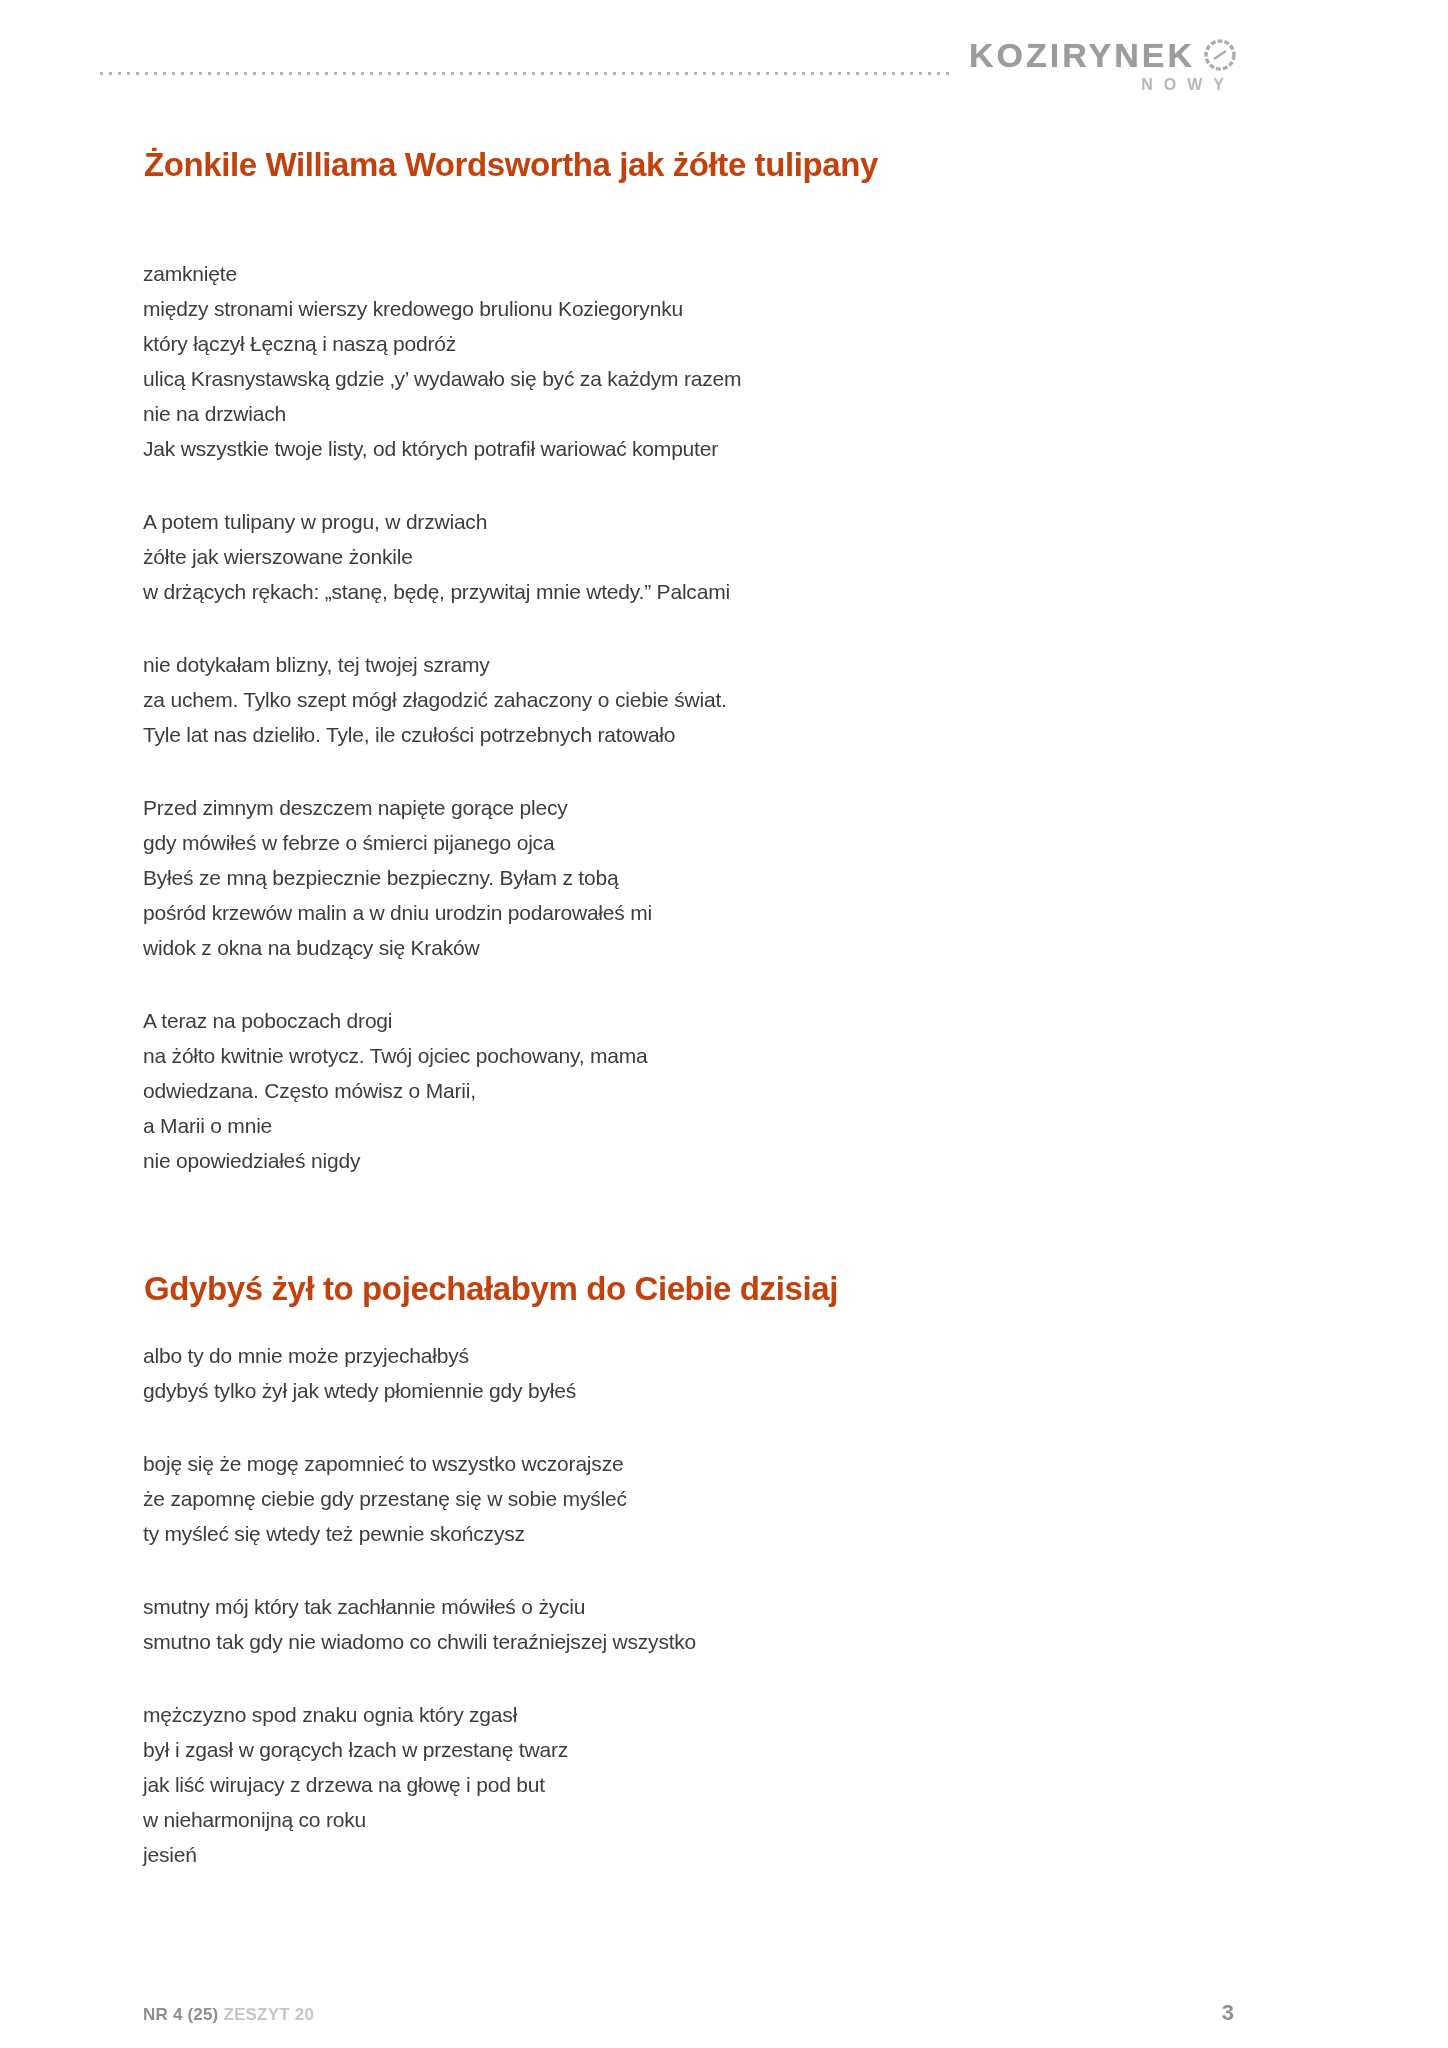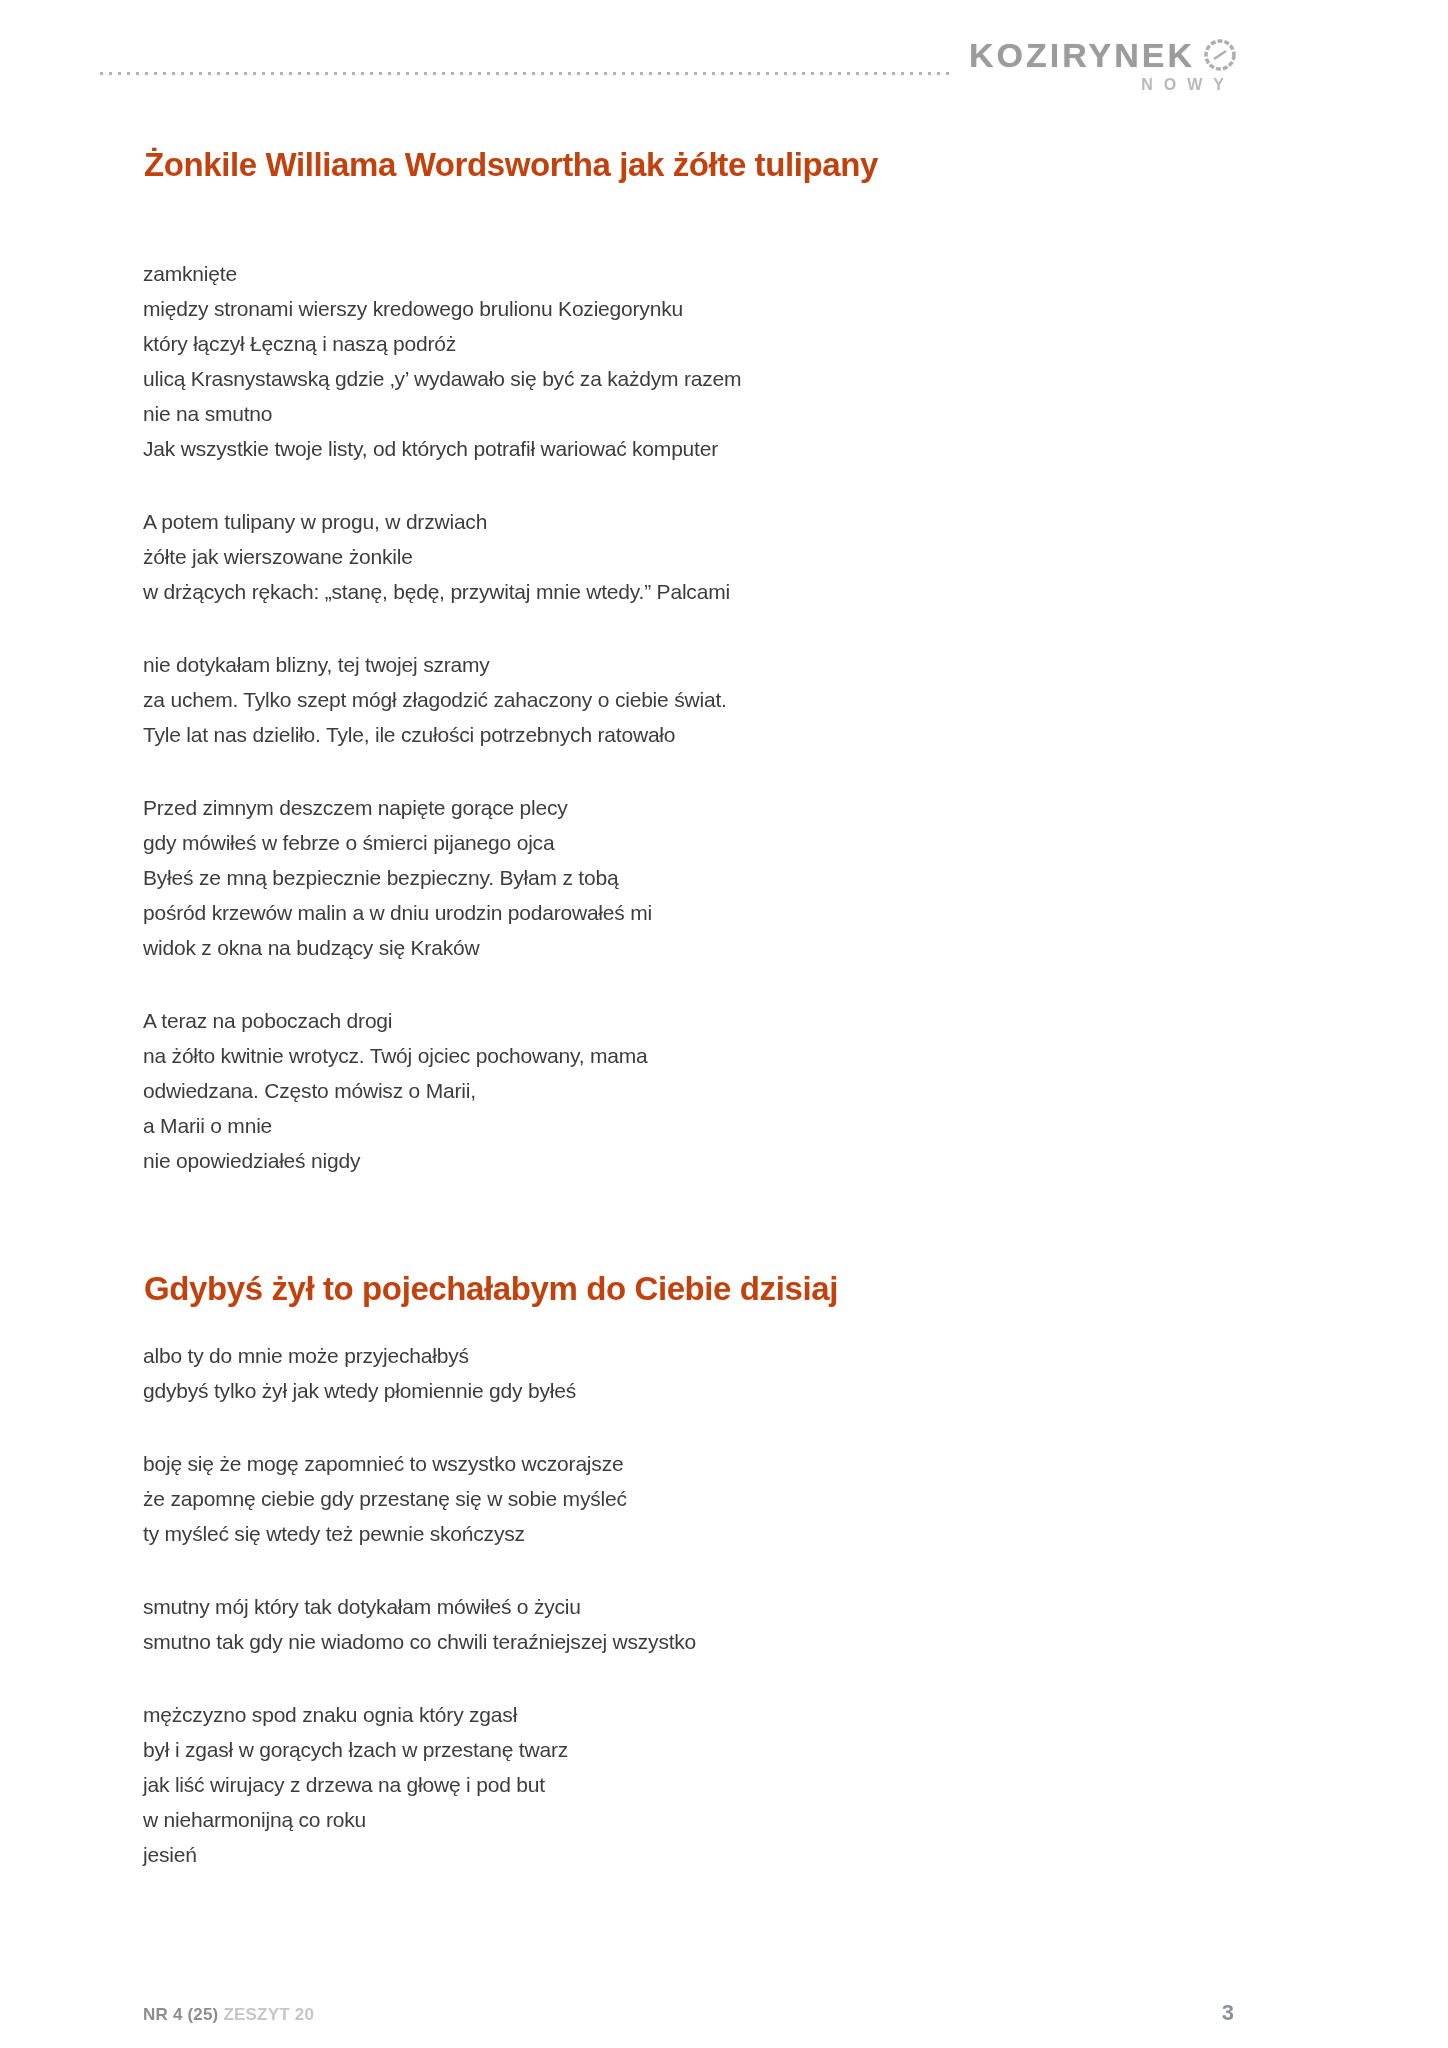--- a/index.html
+++ b/index.html
@@ -87,21 +87,21 @@
   <div class="content">
 
     <section>
       <h1 class="poem-title" id="title-1">Żonkile Williama Wordswortha jak żółte tulipany</h1>
       <div class="poem-body" id="poem-1">
           <div class="stanza">
             <div class="poem-line">zamknięte</div>
             <div class="poem-line">między stronami wierszy kredowego brulionu Koziegorynku</div>
             <div class="poem-line">który łączył Łęczną i naszą podróż</div>
             <div class="poem-line">ulicą Krasnystawską gdzie ‚y’ wydawało się być za każdym razem</div>
-            <div class="poem-line">nie na smutno</div>
+            <div class="poem-line">nie na drzwiach</div>
             <div class="poem-line">Jak wszystkie twoje listy, od których potrafił wariować komputer</div>
           </div>
           <div class="stanza">
             <div class="poem-line">A potem tulipany w progu, w drzwiach</div>
             <div class="poem-line">żółte jak wierszowane żonkile</div>
             <div class="poem-line">w drżących rękach: „stanę, będę, przywitaj mnie wtedy.” Palcami</div>
           </div>
           <div class="stanza">
             <div class="poem-line">nie dotykałam blizny, tej twojej szramy</div>
             <div class="poem-line">za uchem. Tylko szept mógł złagodzić zahaczony o ciebie świat.</div>
@@ -130,21 +130,21 @@
           <div class="stanza">
             <div class="poem-line">albo ty do mnie może przyjechałbyś</div>
             <div class="poem-line">gdybyś tylko żył jak wtedy płomiennie gdy byłeś</div>
           </div>
           <div class="stanza">
             <div class="poem-line">boję się że mogę zapomnieć to wszystko wczorajsze</div>
             <div class="poem-line">że zapomnę ciebie gdy przestanę się w sobie myśleć</div>
             <div class="poem-line">ty myśleć się wtedy też pewnie skończysz</div>
           </div>
           <div class="stanza">
-            <div class="poem-line">smutny mój który tak dotykałam mówiłeś o życiu</div>
+            <div class="poem-line">smutny mój który tak zachłannie mówiłeś o życiu</div>
             <div class="poem-line">smutno tak gdy nie wiadomo co chwili teraźniejszej wszystko</div>
           </div>
           <div class="stanza">
             <div class="poem-line">mężczyzno spod znaku ognia który zgasł</div>
             <div class="poem-line">był i zgasł w gorących łzach w przestanę twarz</div>
             <div class="poem-line">jak liść wirujacy z drzewa na głowę i pod but</div>
             <div class="poem-line">w nieharmonijną co roku</div>
             <div class="poem-line">jesień</div>
           </div>
         </div>

